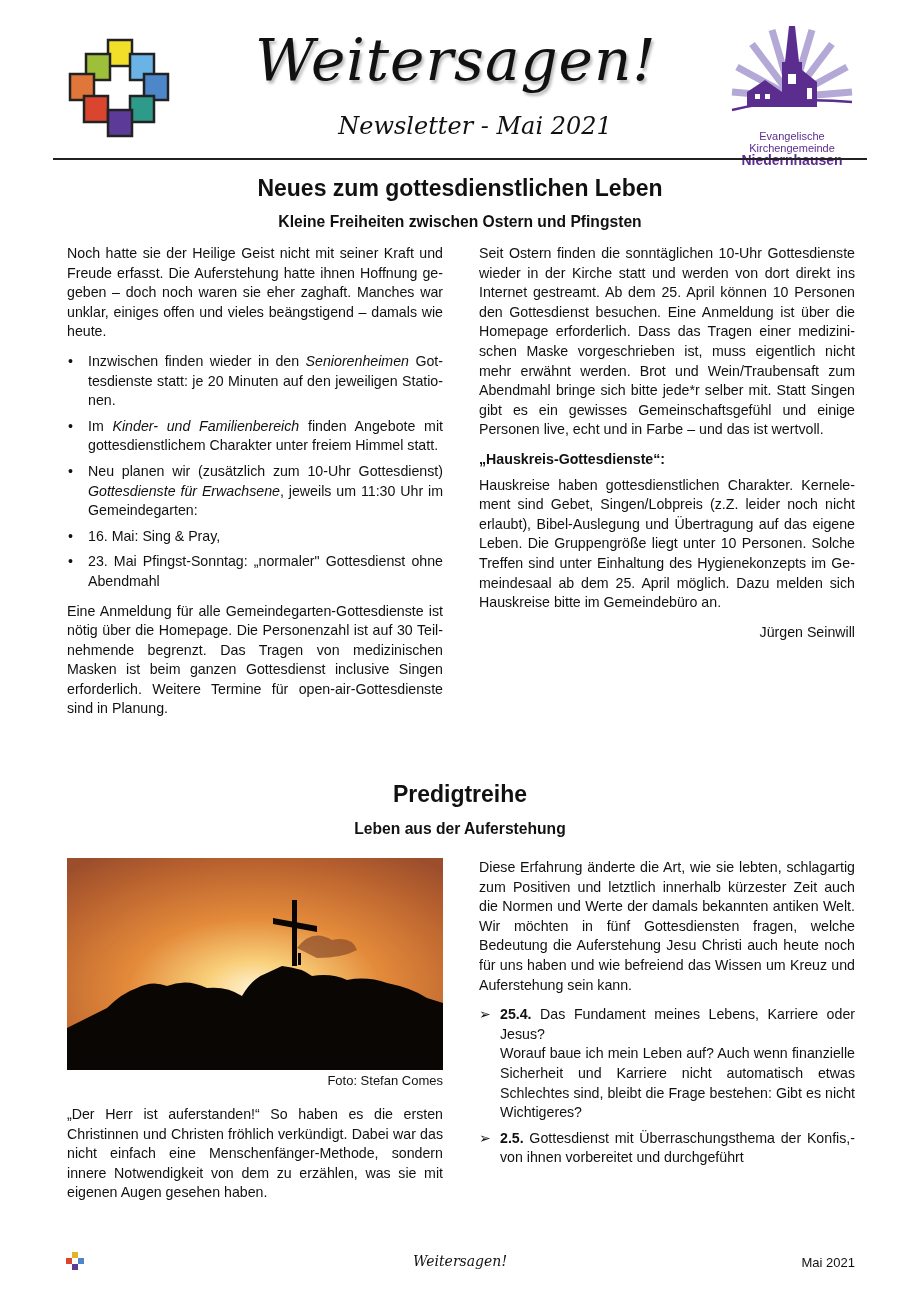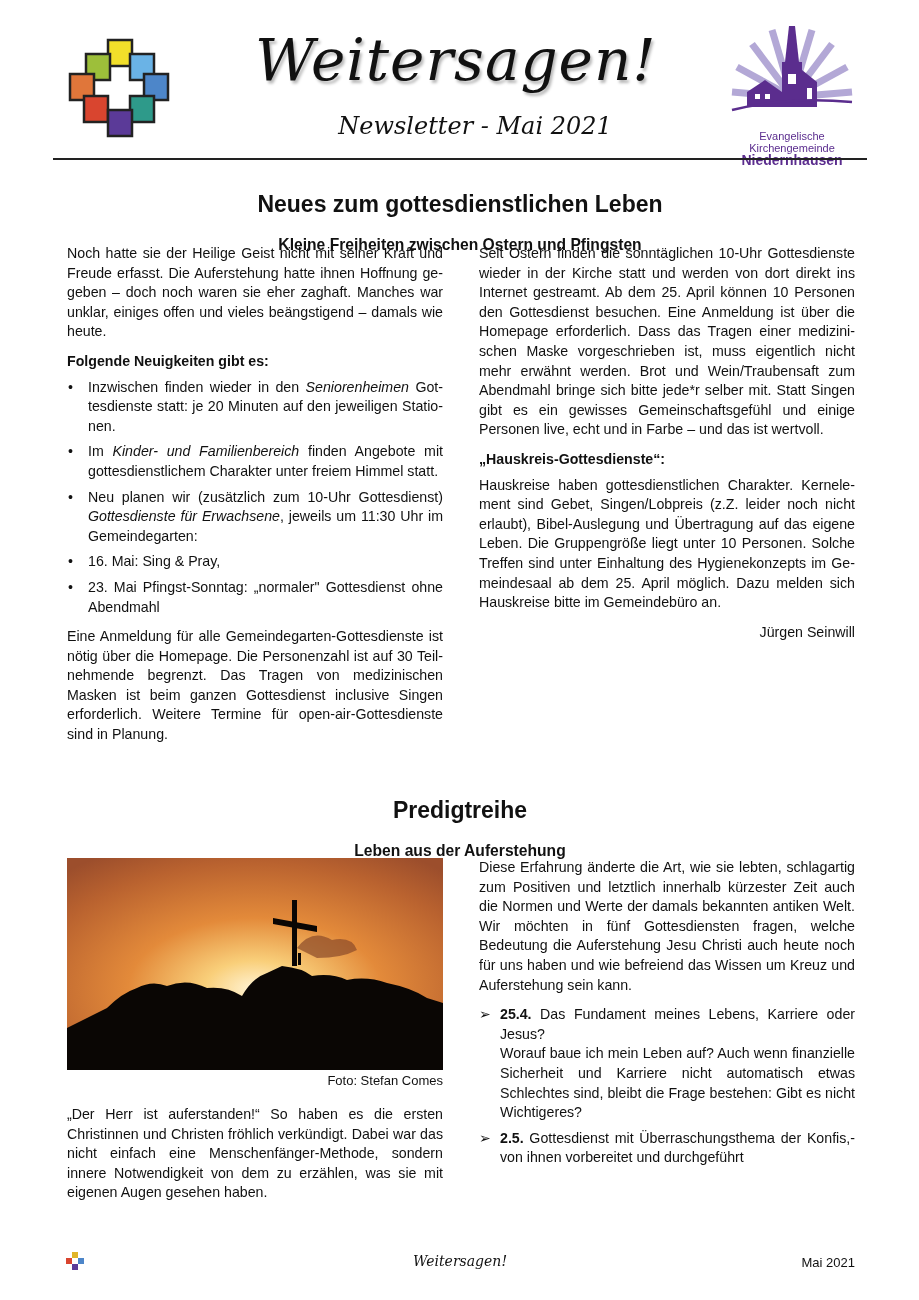--- a/index.html
+++ b/index.html
@@ -1,21 +1,21 @@
 <!DOCTYPE html>
 <html><head>
 <meta charset="utf-8">
 <style>
   html, body { margin: 0; padding: 0; background: #ffffff; }
   body { width: 919px; height: 1300px; position: relative; overflow: hidden; font-family: "Liberation Sans", sans-serif; color: #111; }
   .abs { position: absolute; }
   .masthead-title { left: 255px; top: 22px; width: 400px; text-align: center; font-family: "DejaVu Serif", serif; font-style: italic; font-size: 58px; letter-spacing: 1px; color: #111; line-height: 76px; text-shadow: 2px 3px 3px rgba(0,0,0,0.28); }
   .masthead-sub { left: 320px; top: 110px; width: 310px; text-align: center; font-family: "DejaVu Serif", serif; font-style: italic; font-size: 24px; color: #111; line-height: 32px; }
   .rule { left: 53px; top: 158px; width: 814px; height: 2px; background: #222; }
-  h1.sec { margin: 16px; text-align: center; font-weight: bold; font-size: 23px; line-height: 28px; }
+  h1.sec { margin: 0; text-align: center; font-weight: bold; font-size: 23px; line-height: 28px; }
   h2.sub { margin: 0; text-align: center; font-weight: bold; font-size: 17px; line-height: 22px; transform: scaleX(0.92); }
   .col { font-size: 14.2px; line-height: 19.6px; text-align: justify; hyphens: manual; transform-origin: left top; }
   .col p { margin: 0 0 10px 0; }
   .col .lead { font-weight: bold; margin-bottom: 6px; }
   .col ul { margin: 0 0 10px 0; padding: 0; list-style: none; }
   .col li { position: relative; padding-left: 21px; margin-bottom: 6px; }
   .col li .bullet { position: absolute; left: 1px; top: 0; }
   .col li .arrow { position: absolute; left: 0; top: 0; font-size: 14px; }
   .right { text-align: right; }
   .photo { left: 67px; top: 858px; width: 376px; height: 212px; overflow: hidden; background: #000; }
@@ -78,21 +78,20 @@
 
 <div class="abs rule"></div>
 
 <div class="abs" style="left:53px;top:174px;width:814px;">
   <h1 class="sec">Neues zum gottesdienstlichen Leben</h1>
   <h2 class="sub" style="margin-top:9px;">Kleine Freiheiten zwischen Ostern und Pfingsten</h2>
 </div>
 
 <div class="abs col" style="left:67px;top:244px;width:376px;">
   <p>Noch hatte sie der Heilige Geist nicht mit seiner Kraft und Freude erfasst. Die Auferstehung hatte ihnen Hoffnung ge­geben – doch noch waren sie eher zaghaft. Manches war unklar, einiges offen und vieles beängstigend – damals wie heute.</p>
-  <p class="lead">Folgende Neuigkeiten gibt es:</p>
   <ul>
     <li><span class="bullet">•</span><span>Inzwischen finden wieder in den </span><i>Seniorenheimen</i><span> Got­tesdienste statt: je 20 Minuten auf den jeweiligen Statio­nen.</span></li>
     <li><span class="bullet">•</span><span>Im </span><i>Kinder- und Familienbereich</i><span> finden Angebote mit gottesdienstlichem Charakter unter freiem Himmel statt.</span></li>
     <li><span class="bullet">•</span><span>Neu planen wir (zusätzlich zum 10-Uhr Gottesdienst) </span><i>Gottesdienste für Erwachsene</i><span>, jeweils um 11:30 Uhr im Gemeindegarten:</span></li>
     <li><span class="bullet">•</span><span>16. Mai: Sing &amp; Pray,</span></li>
     <li><span class="bullet">•</span><span>23. Mai Pfingst-Sonntag: „normaler" Gottesdienst ohne Abendmahl</span></li>
   </ul>
   <p>Eine Anmeldung für alle Gemeindegarten-Gottesdienste ist nötig über die Homepage. Die Personenzahl ist auf 30 Teil­nehmende begrenzt. Das Tragen von medizinischen Masken ist beim ganzen Gottesdienst inclusive Singen erforderlich. Weitere Termine für open-air-Gottesdienste sind in Planung.</p>
 </div>
 

